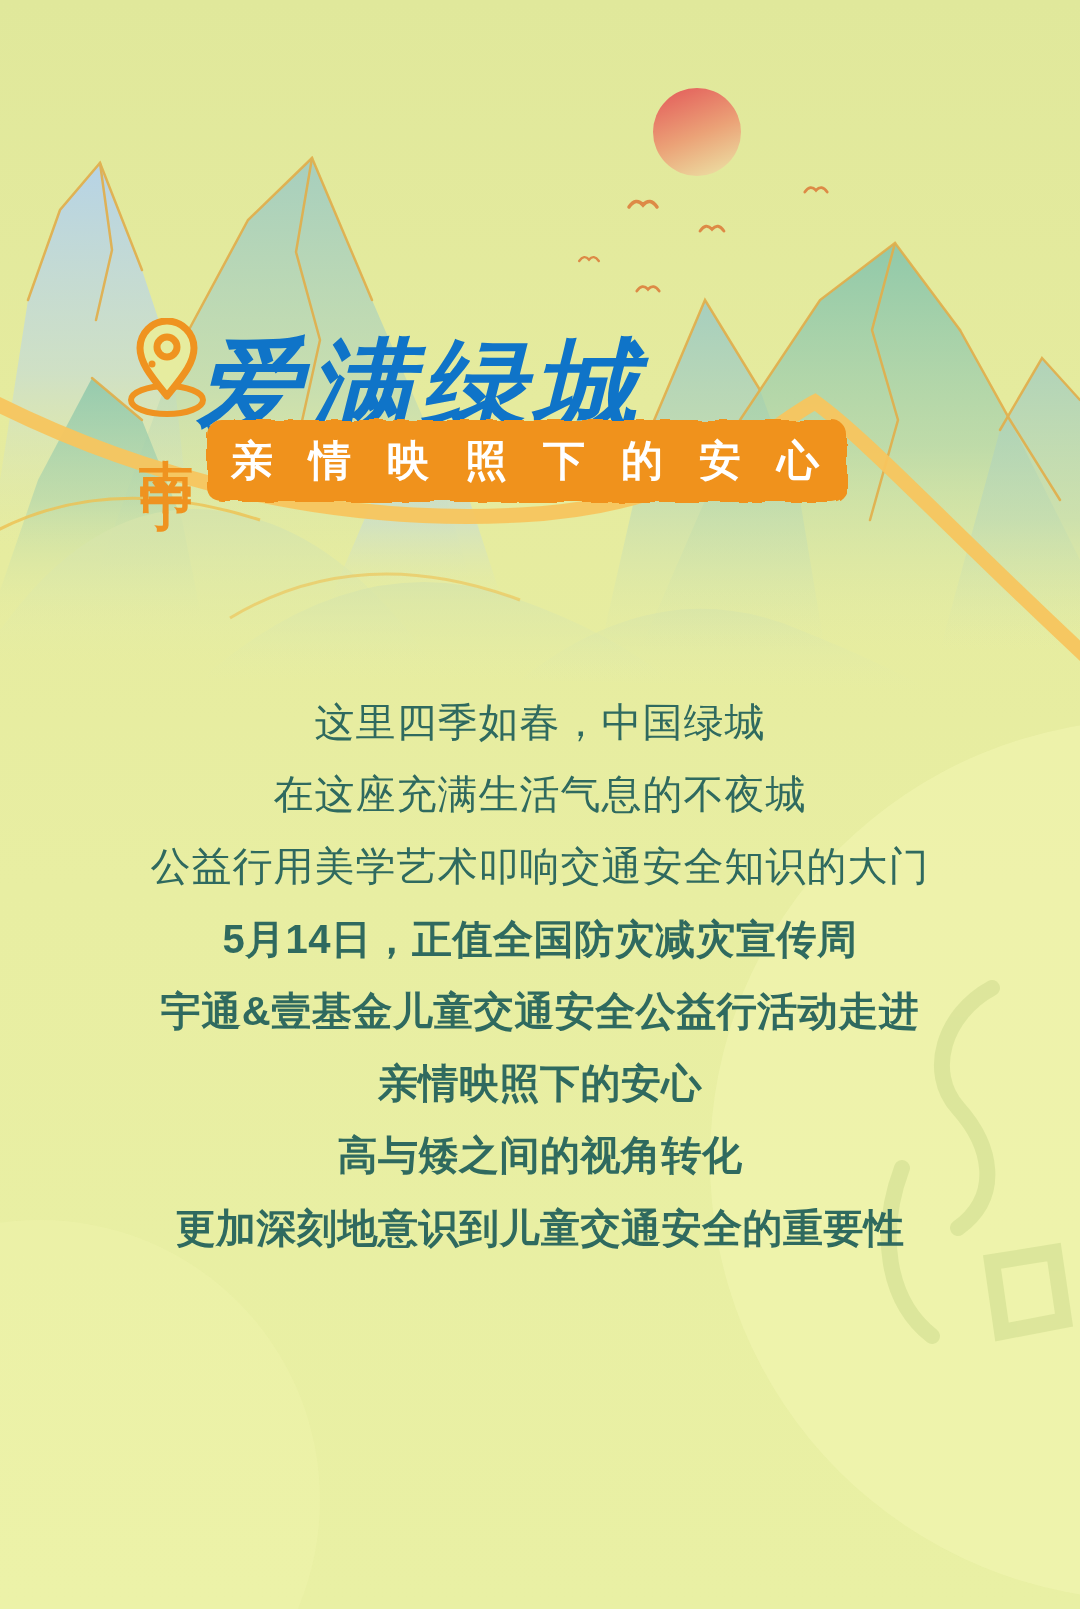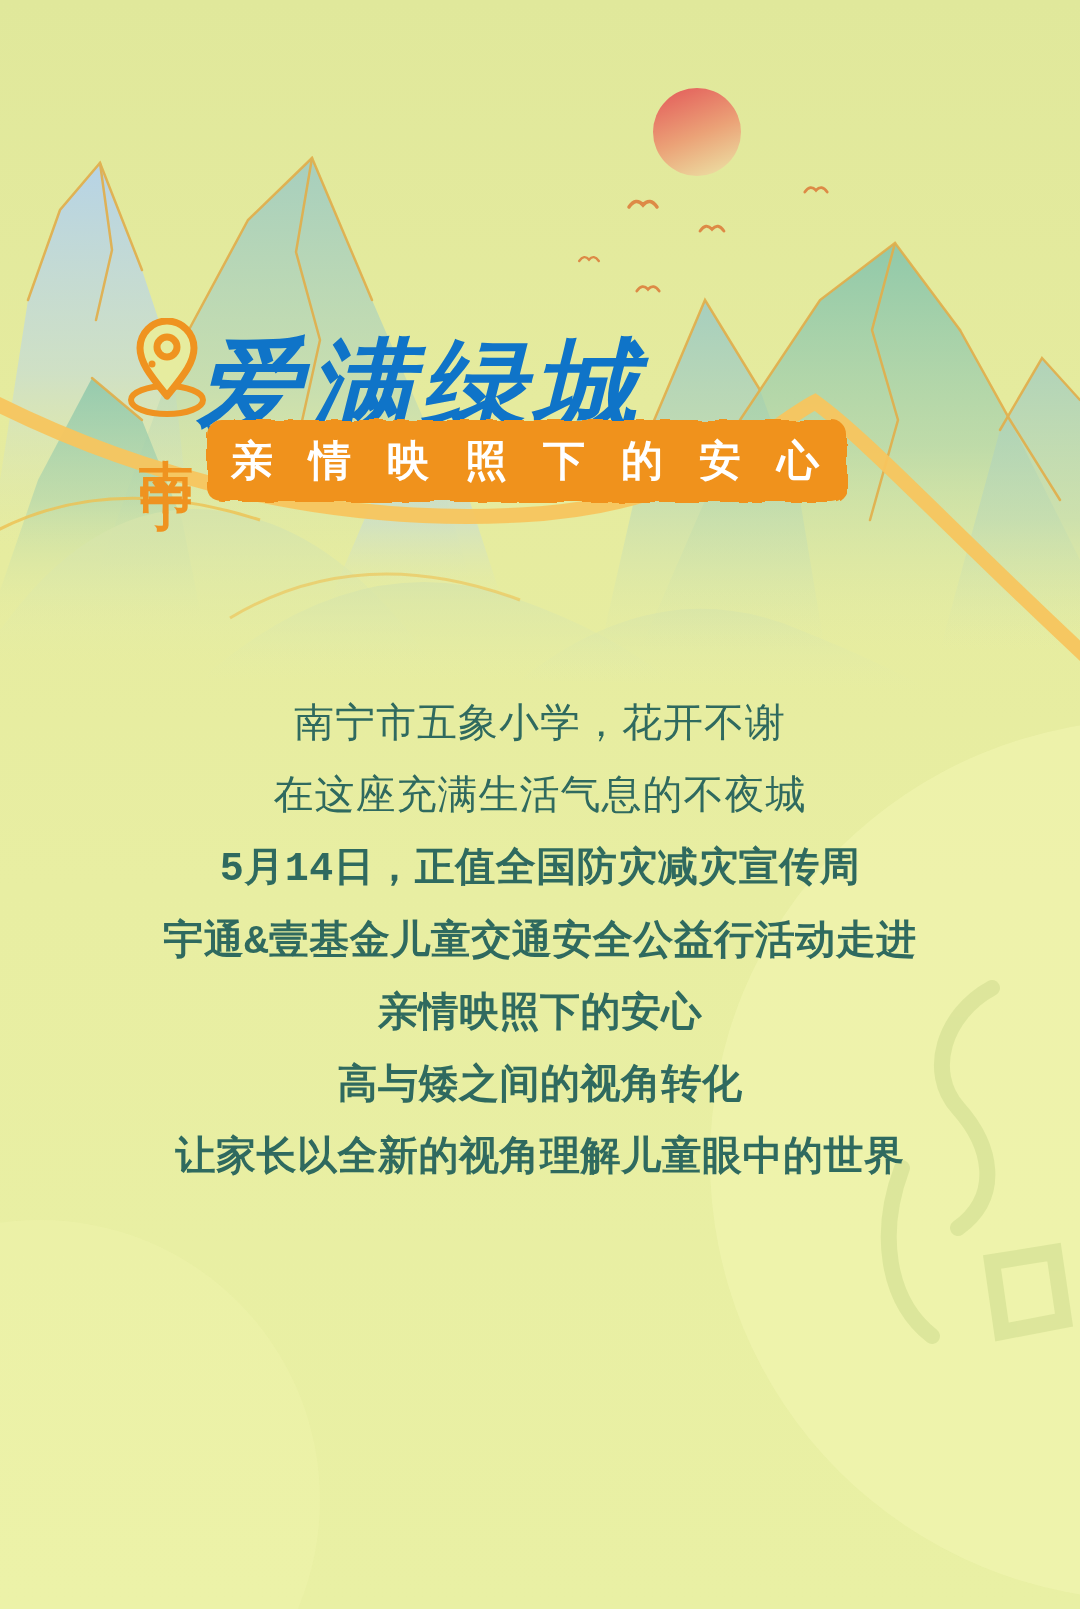--- a/index.html
+++ b/index.html
@@ -45,21 +45,21 @@
   
   .copy{position:absolute;left:0;right:0;top:686px;}
   .line{
     height:72.3px;display:flex;align-items:center;justify-content:center;
   }
   .line-text{
     position:relative;display:inline-block;white-space:nowrap;
     font-size:40px;font-weight:500;color:#2f6a5f;
     letter-spacing:1px;
   }
-  .line.em .line-text{font-weight:800;letter-spacing:0.5px;font-family:Liberation Mono, monospace;}
+  .line.em .line-text{font-weight:800;letter-spacing:0.5px;}
   .line.em .line-text::after{
     content:"";position:absolute;left:-24px;right:-32px;bottom:-13px;height:18px;
     background:linear-gradient(90deg,#f4ca48 0%,#edbe2c 40%,#e9b822 100%);
     transform:skewX(-32deg) rotate(-0.6deg);
     clip-path:polygon(1% 12%,99.2% 0%,100% 86%,2.5% 100%);
     z-index:-1;
     filter:url(#rough);
   }
 </style>
 </head>
@@ -171,35 +171,38 @@
   <div class="city-vertical">南宁</div>
 
   <h1 class="title">爱满绿城</h1>
 
   <div class="banner">
     <span class="banner-text">亲情映照下的安心</span>
   </div>
 
   <div class="copy">
     <div class="line">
-        <span class="line-text">南宁市五象小学，花开不谢</span>
+        <span class="line-text">这里四季如春，中国绿城</span>
       </div>
     <div class="line">
         <span class="line-text">在这座充满生活气息的不夜城</span>
       </div>
+    <div class="line">
+        <span class="line-text">公益行用美学艺术叩响交通安全知识的大门</span>
+      </div>
     <div class="line em">
         <span class="line-text">5月14日，正值全国防灾减灾宣传周</span>
       </div>
     <div class="line em">
         <span class="line-text">宇通&amp;壹基金儿童交通安全公益行活动走进</span>
       </div>
     <div class="line em">
         <span class="line-text">亲情映照下的安心</span>
       </div>
     <div class="line em">
         <span class="line-text">高与矮之间的视角转化</span>
       </div>
     <div class="line em">
-        <span class="line-text">让家长以全新的视角理解儿童眼中的世界</span>
+        <span class="line-text">更加深刻地意识到儿童交通安全的重要性</span>
       </div>
   </div>
 
 </div>
 
 </body></html>

